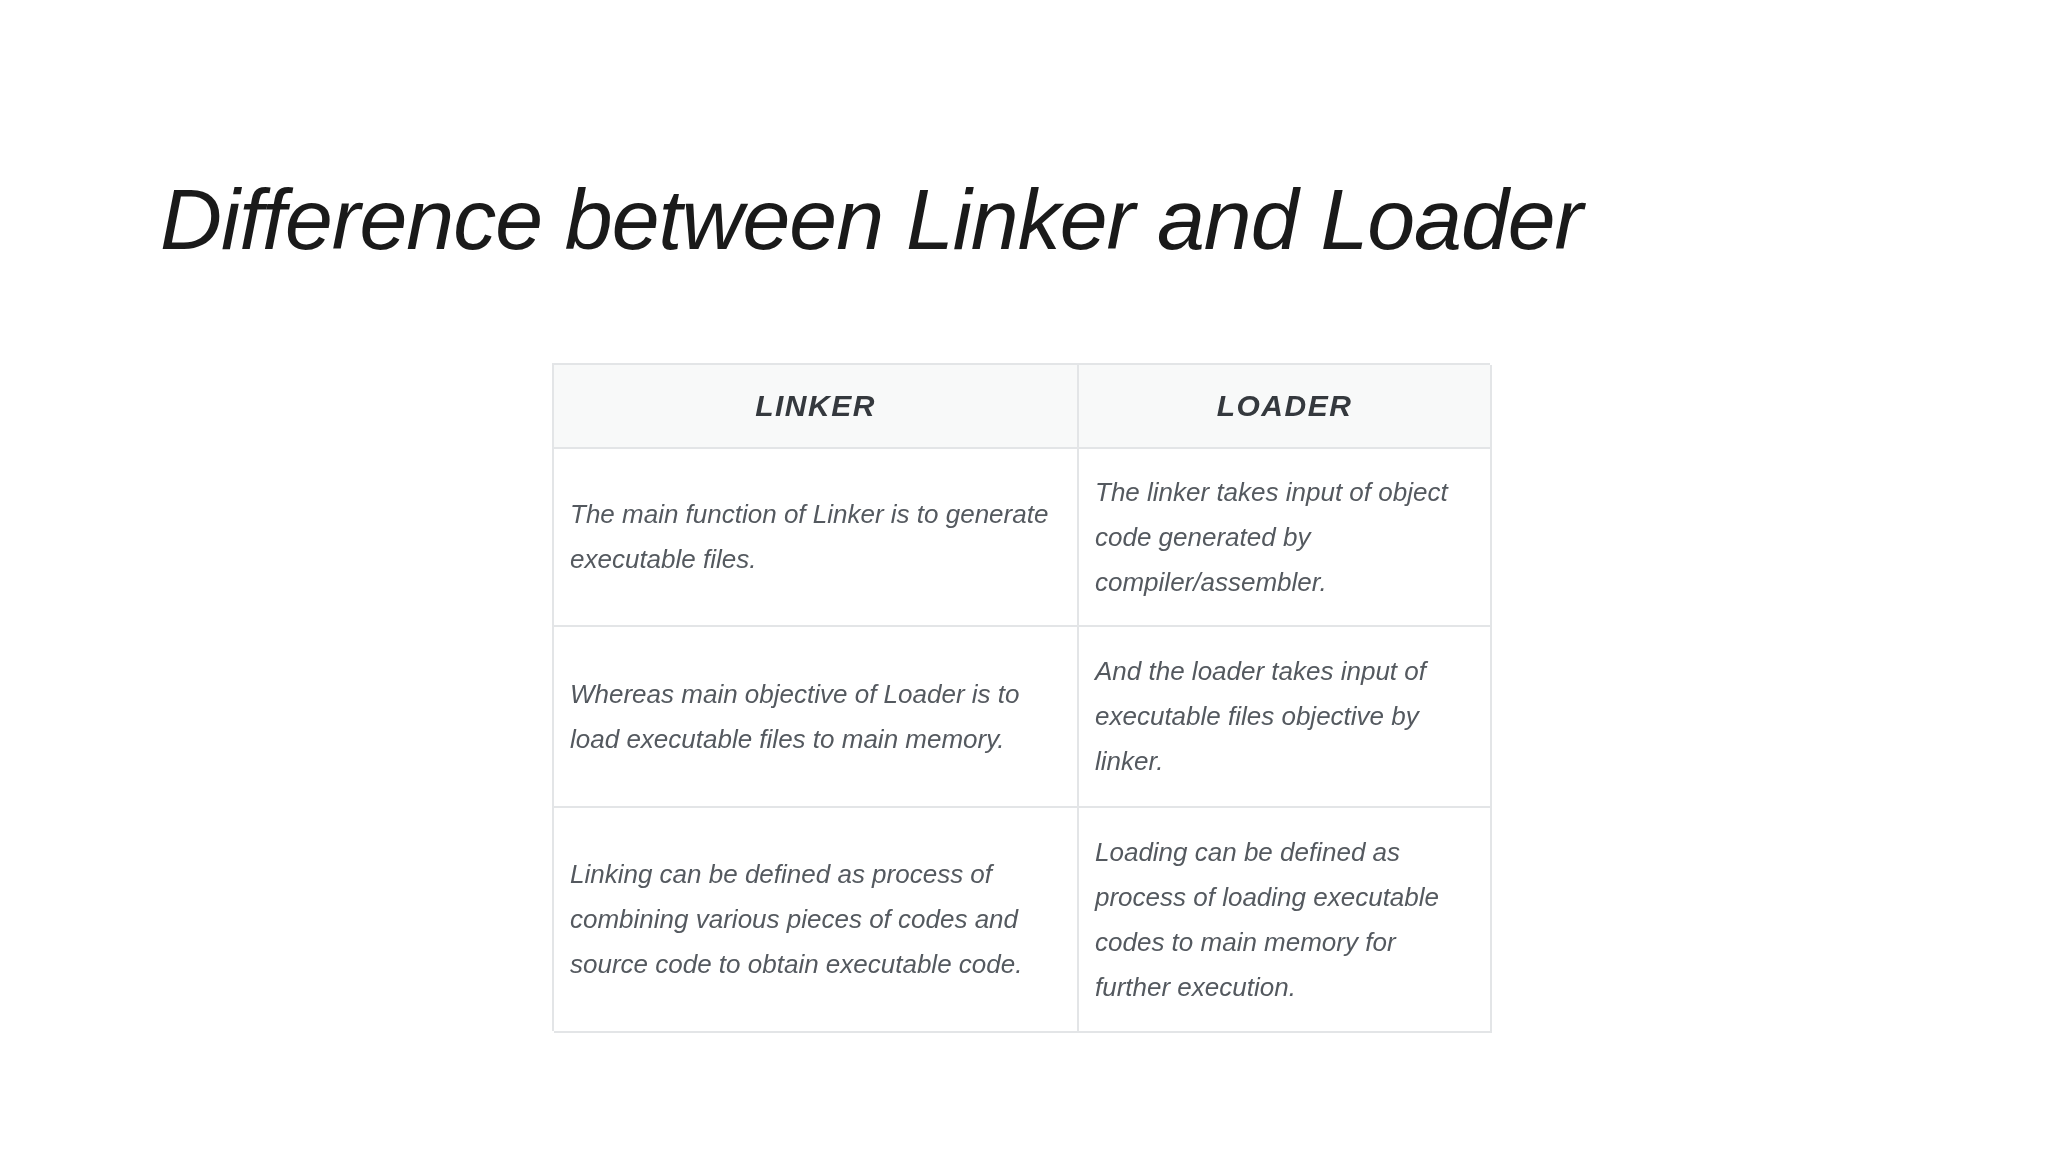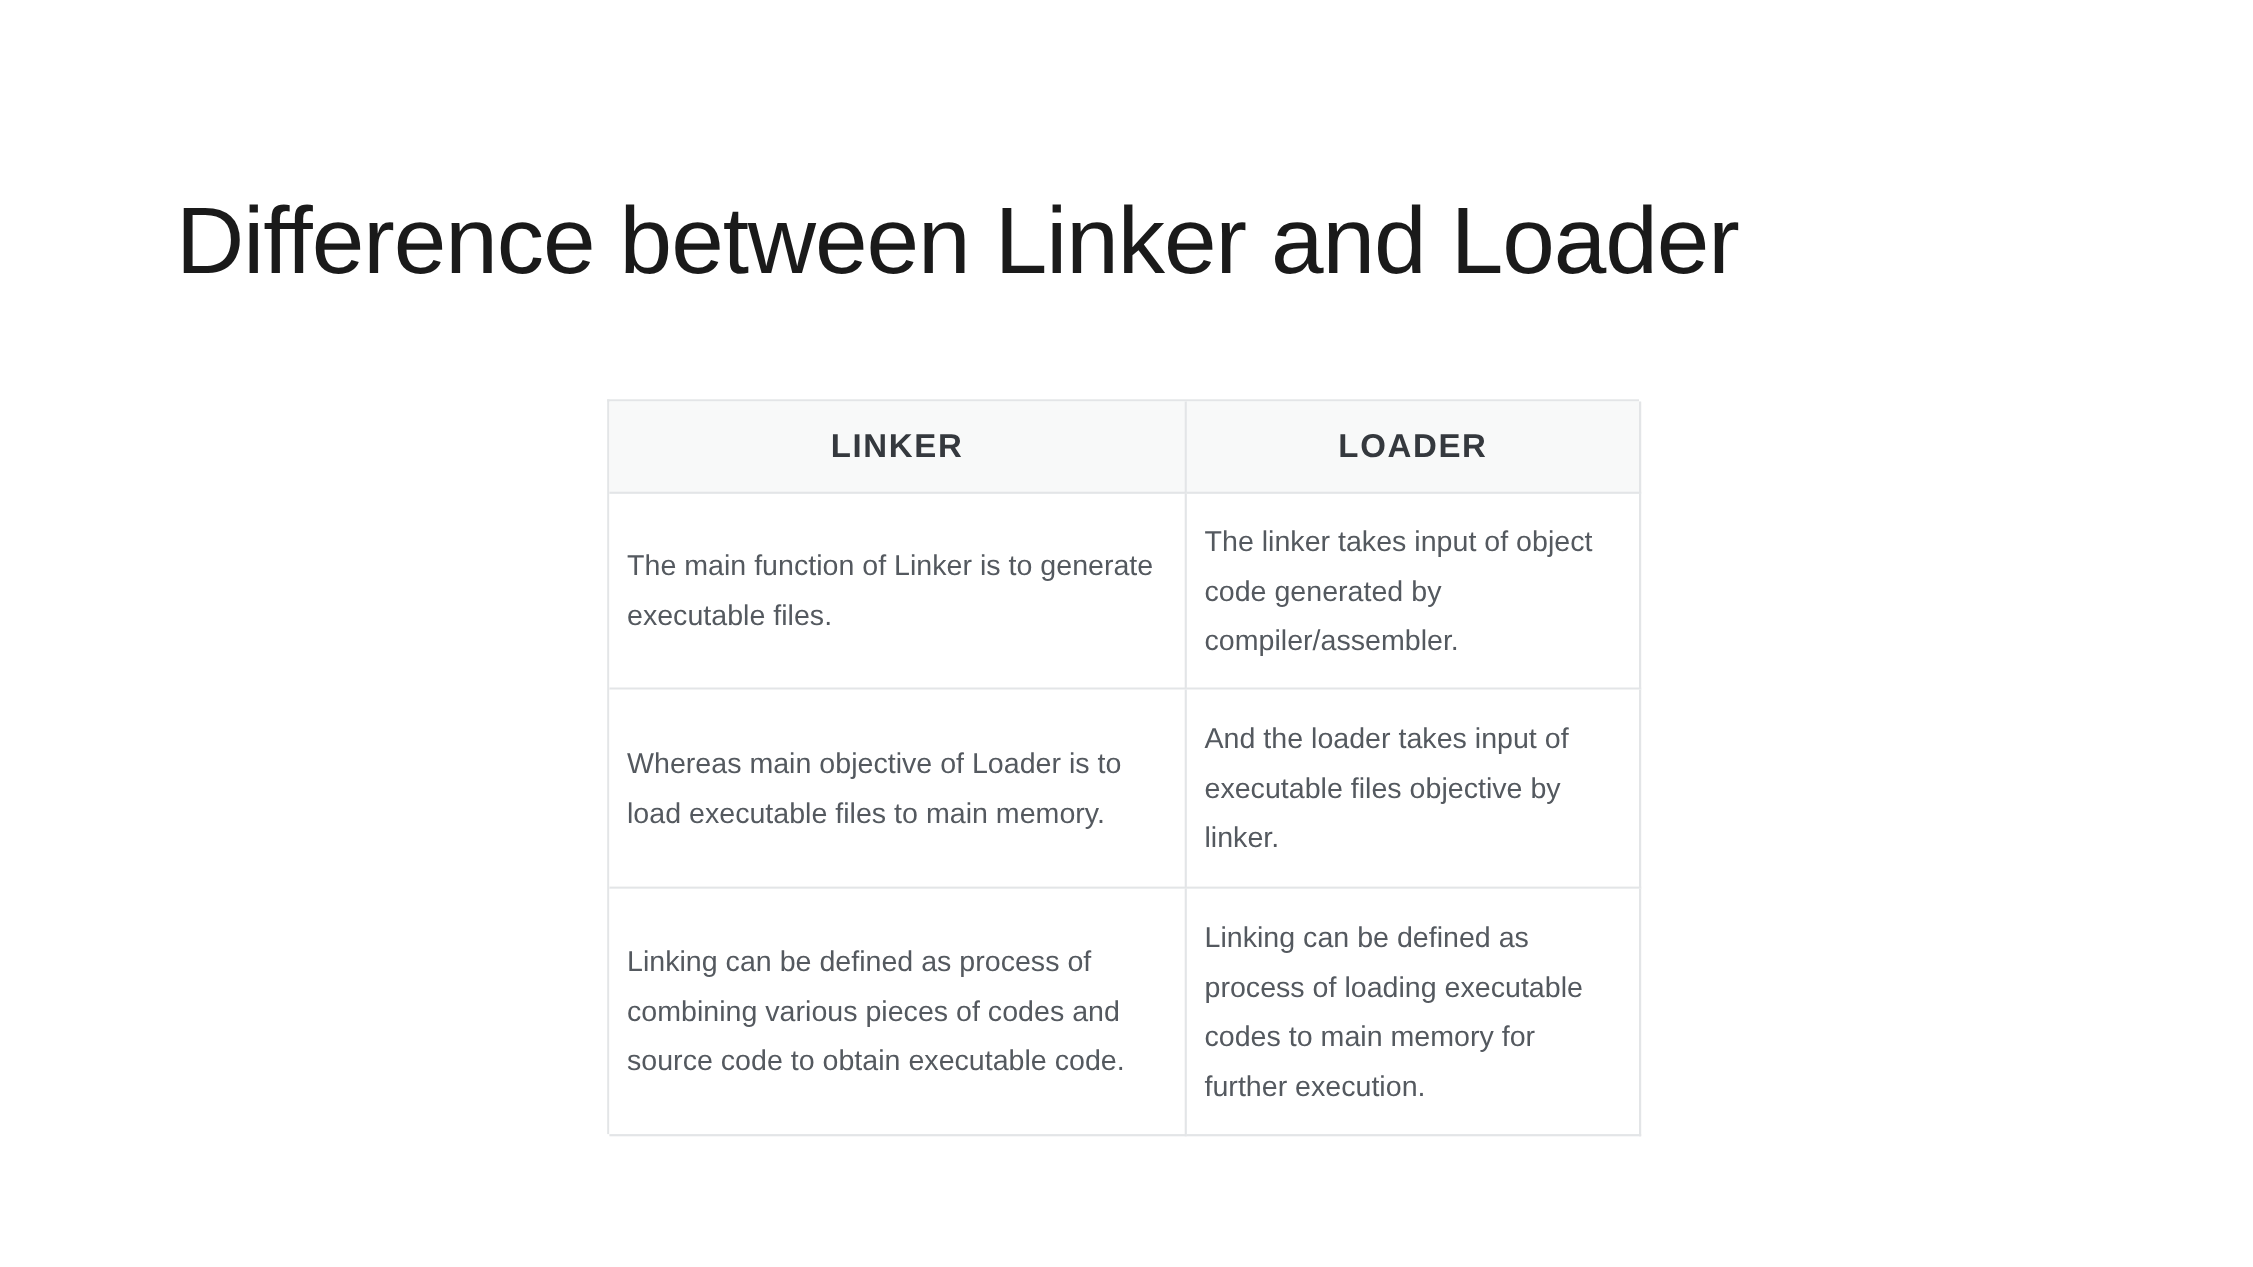--- a/index.html
+++ b/index.html
@@ -13,20 +13,21 @@
   *{box-sizing:border-box;}
   html,body{margin:0;padding:0;background:#ffffff;}
   body{
     width:2048px;height:1152px;
     font-family:"Liberation Sans", sans-serif;
     position:relative;overflow:hidden;
   }
   .slide{
     position:absolute;left:0;top:0;width:2048px;height:1152px;
     background:var(--bg);
+    font-style:italic;
   }
   .slide-title{
     position:absolute;
     left:160px;top:118px;
     font-size:86px;
     font-weight:300;
     letter-spacing:-1px;
     line-height:1.0;
     color:var(--title);
     white-space:nowrap;
@@ -89,17 +90,17 @@
       <p>Whereas main objective of Loader is to load executable files to main memory.</p>
     </div>
     <div class="cell body">
       <p>And the loader takes input of executable files objective by linker.</p>
     </div>
 
     <div class="cell body">
       <p>Linking can be defined as process of combining various pieces of codes and source code to obtain executable code.</p>
     </div>
     <div class="cell body">
-      <p>Linking can be defined as process of loading executable codes to main memory for further execution.</p>
+      <p>Loading can be defined as process of loading executable codes to main memory for further execution.</p>
     </div>
 
   </div>
 </div>
 
 </body></html>

